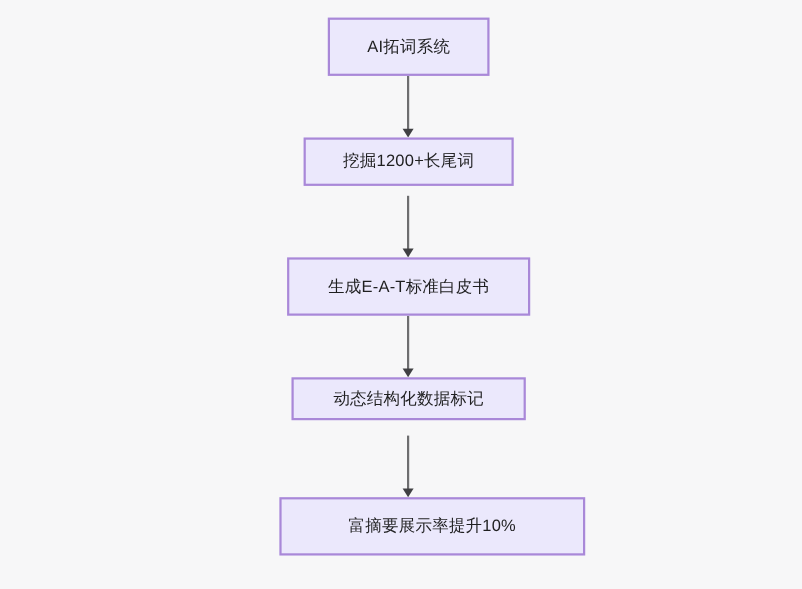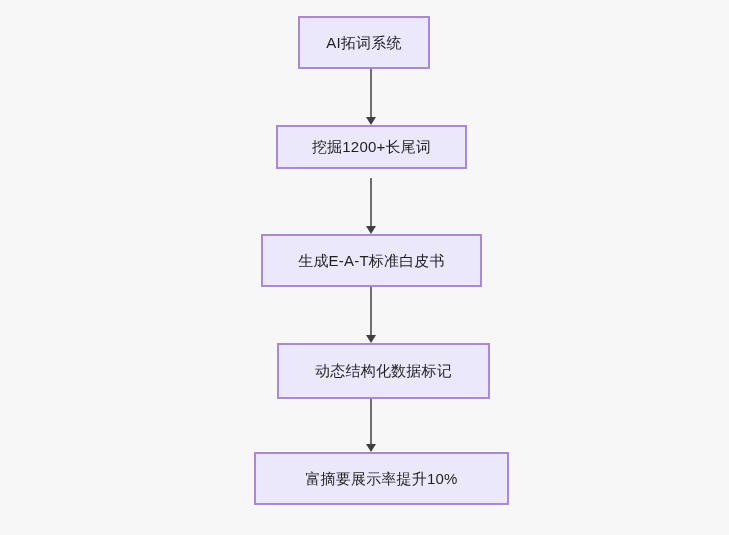--- a/index.html
+++ b/index.html
@@ -62,29 +62,29 @@
   </svg>
   <svg class="edge" style="left:0;top:0;width:729px;height:535px;">
     <path class="edge-line" d="M 371 287 L 371 336"></path>
     <polygon class="edge-arrow" points="366,335 376,335 371,343"></polygon>
   </svg>
   <svg class="edge" style="left:0;top:0;width:729px;height:535px;">
     <path class="edge-line" d="M 371 396 L 371 445"></path>
     <polygon class="edge-arrow" points="366,444 376,444 371,452"></polygon>
   </svg>
 
-  <div class="node" style="left: 298px; top: 16px; width: 132px; height: 53px;">
+  <div class="node" style="left: 298px; top: 16px; width: 147px; height: 53px;">
     <span class="node-label">AI拓词系统</span>
   </div>
   <div class="node" style="left: 276px; top: 125px; width: 191px; height: 44px;">
     <span class="node-label">挖掘1200+长尾词</span>
   </div>
   <div class="node" style="left: 261px; top: 234px; width: 221px; height: 53px;">
     <span class="node-label">生成E-A-T标准白皮书</span>
   </div>
-  <div class="node" style="left: 265px; top: 343px; width: 213px; height: 56px; margin-left: 12px;">
+  <div class="node" style="left: 265px; top: 343px; width: 213px; height: 39px;">
     <span class="node-label">动态结构化数据标记</span>
   </div>
-  <div class="node" style="left: 254px; top: 452px; width: 255px; height: 53px;">
+  <div class="node" style="left: 254px; top: 452px; width: 278px; height: 53px;">
     <span class="node-label">富摘要展示率提升10%</span>
   </div>
 
 </div>
 
 </body></html>

